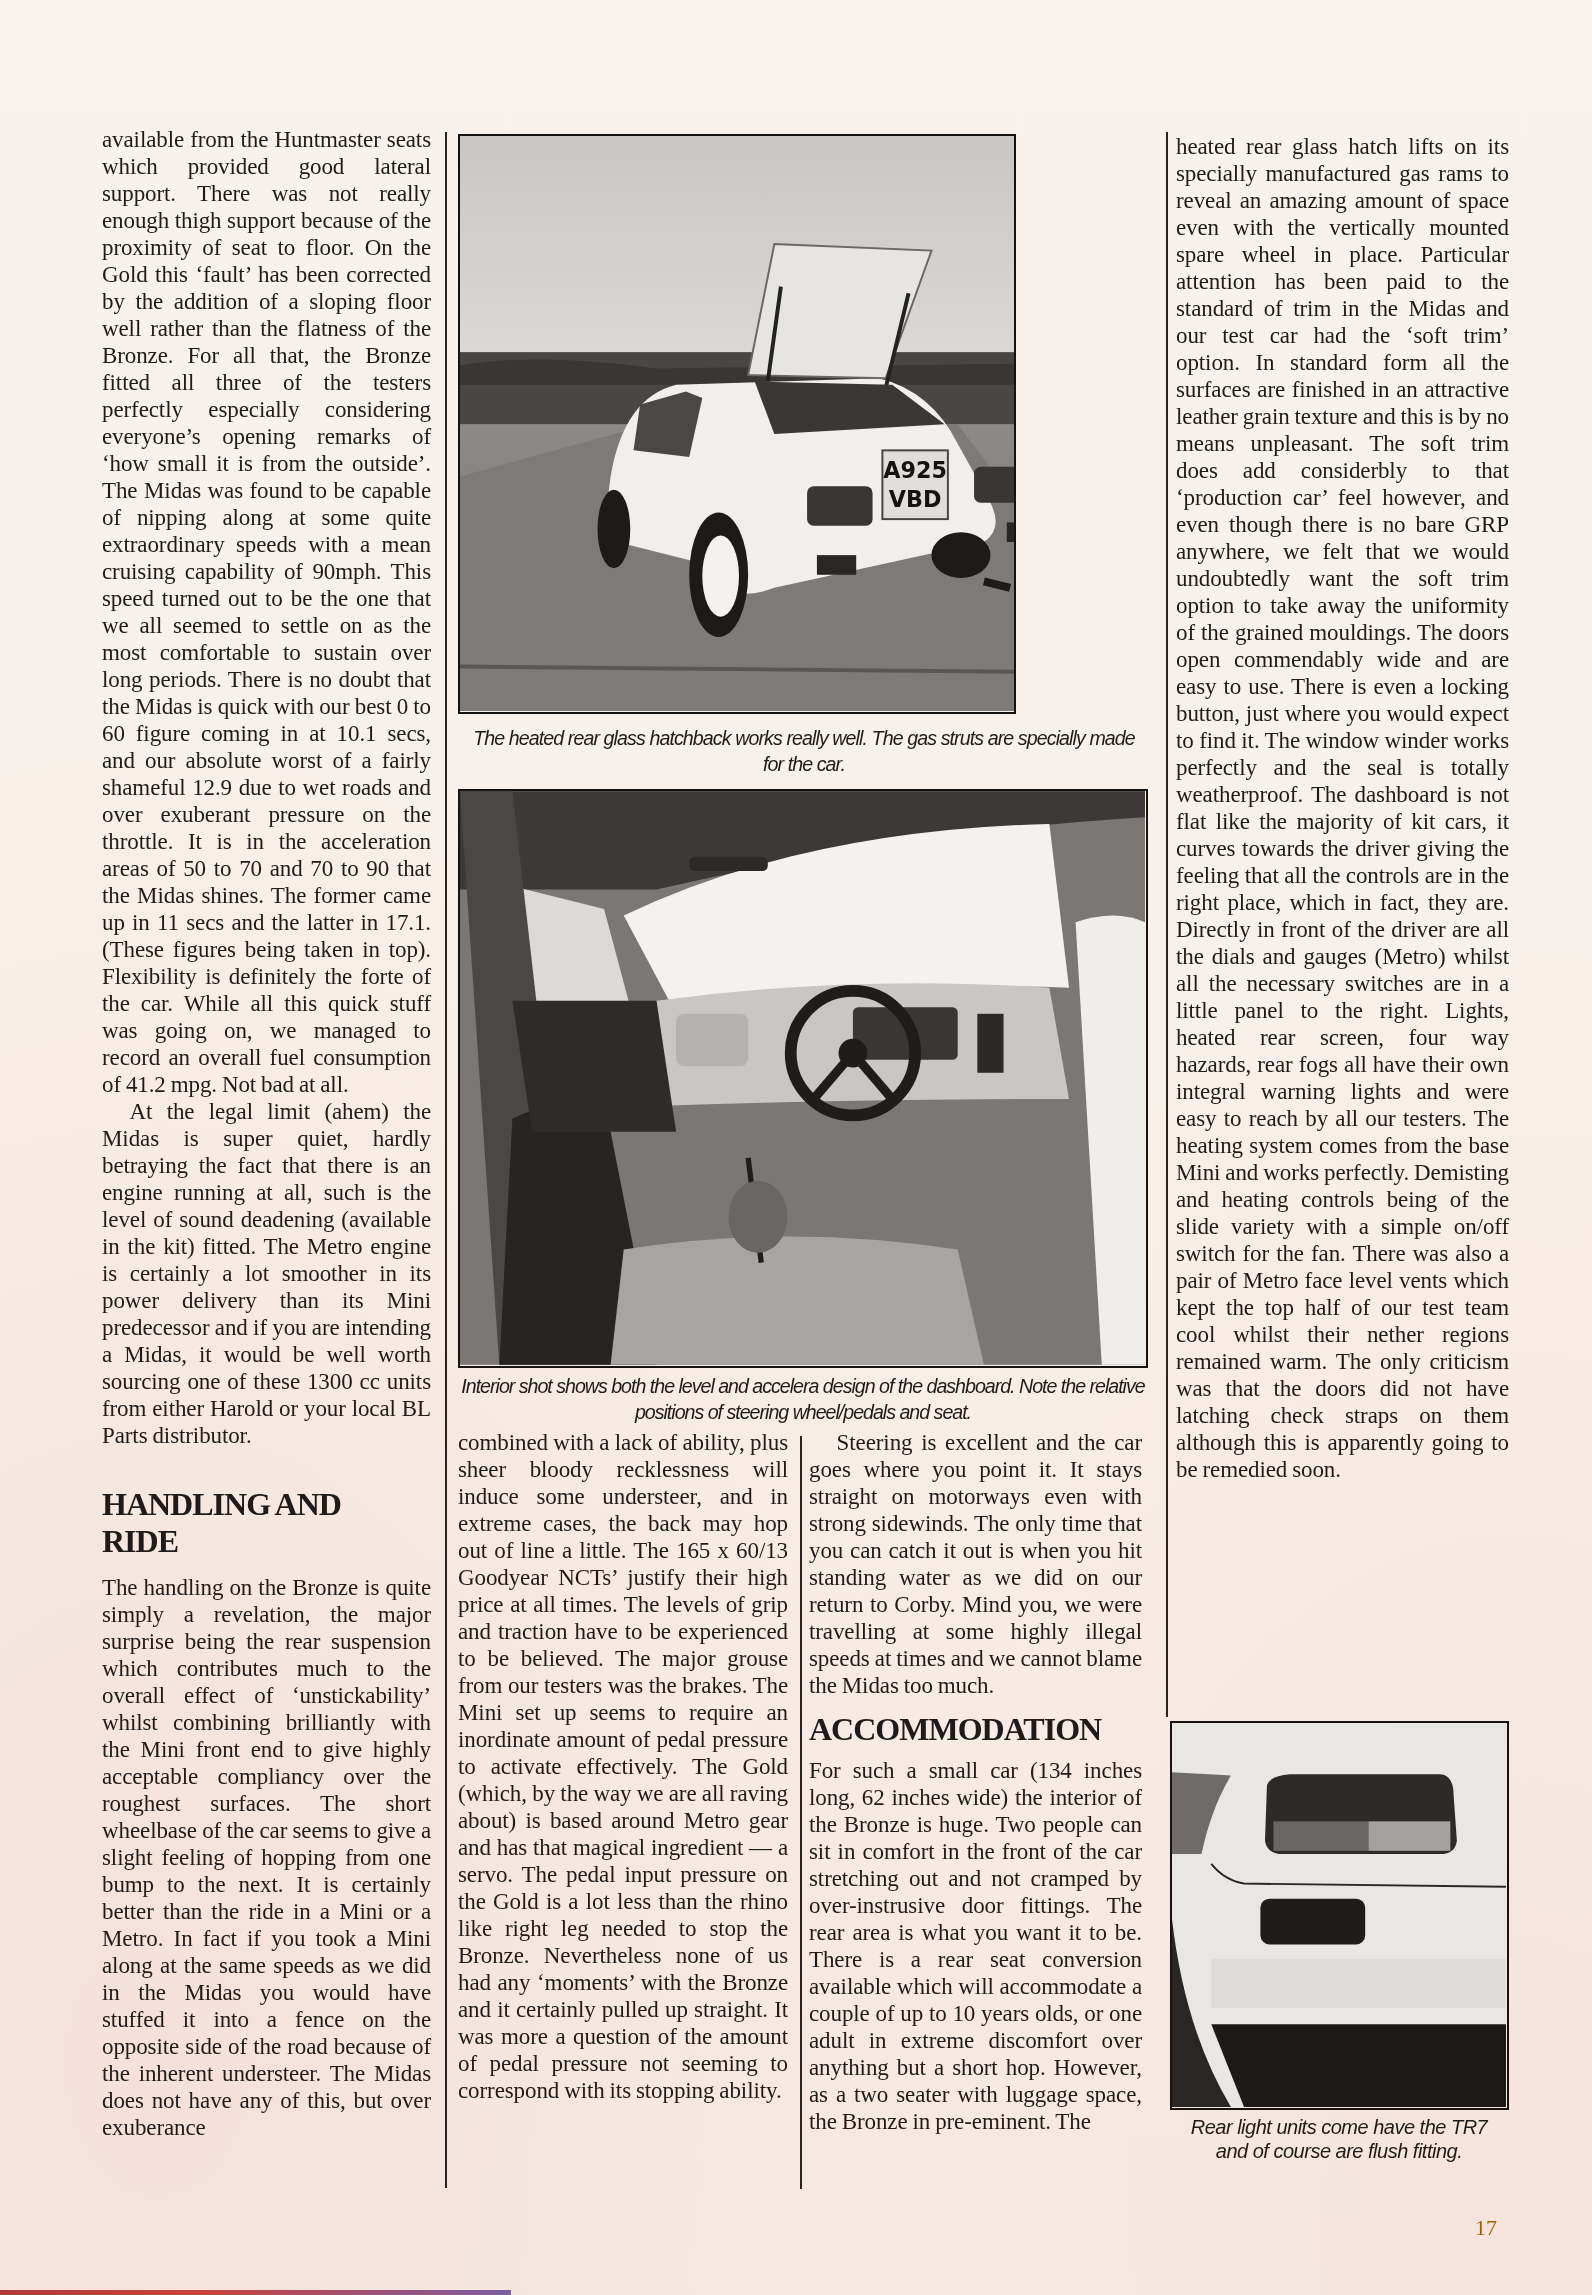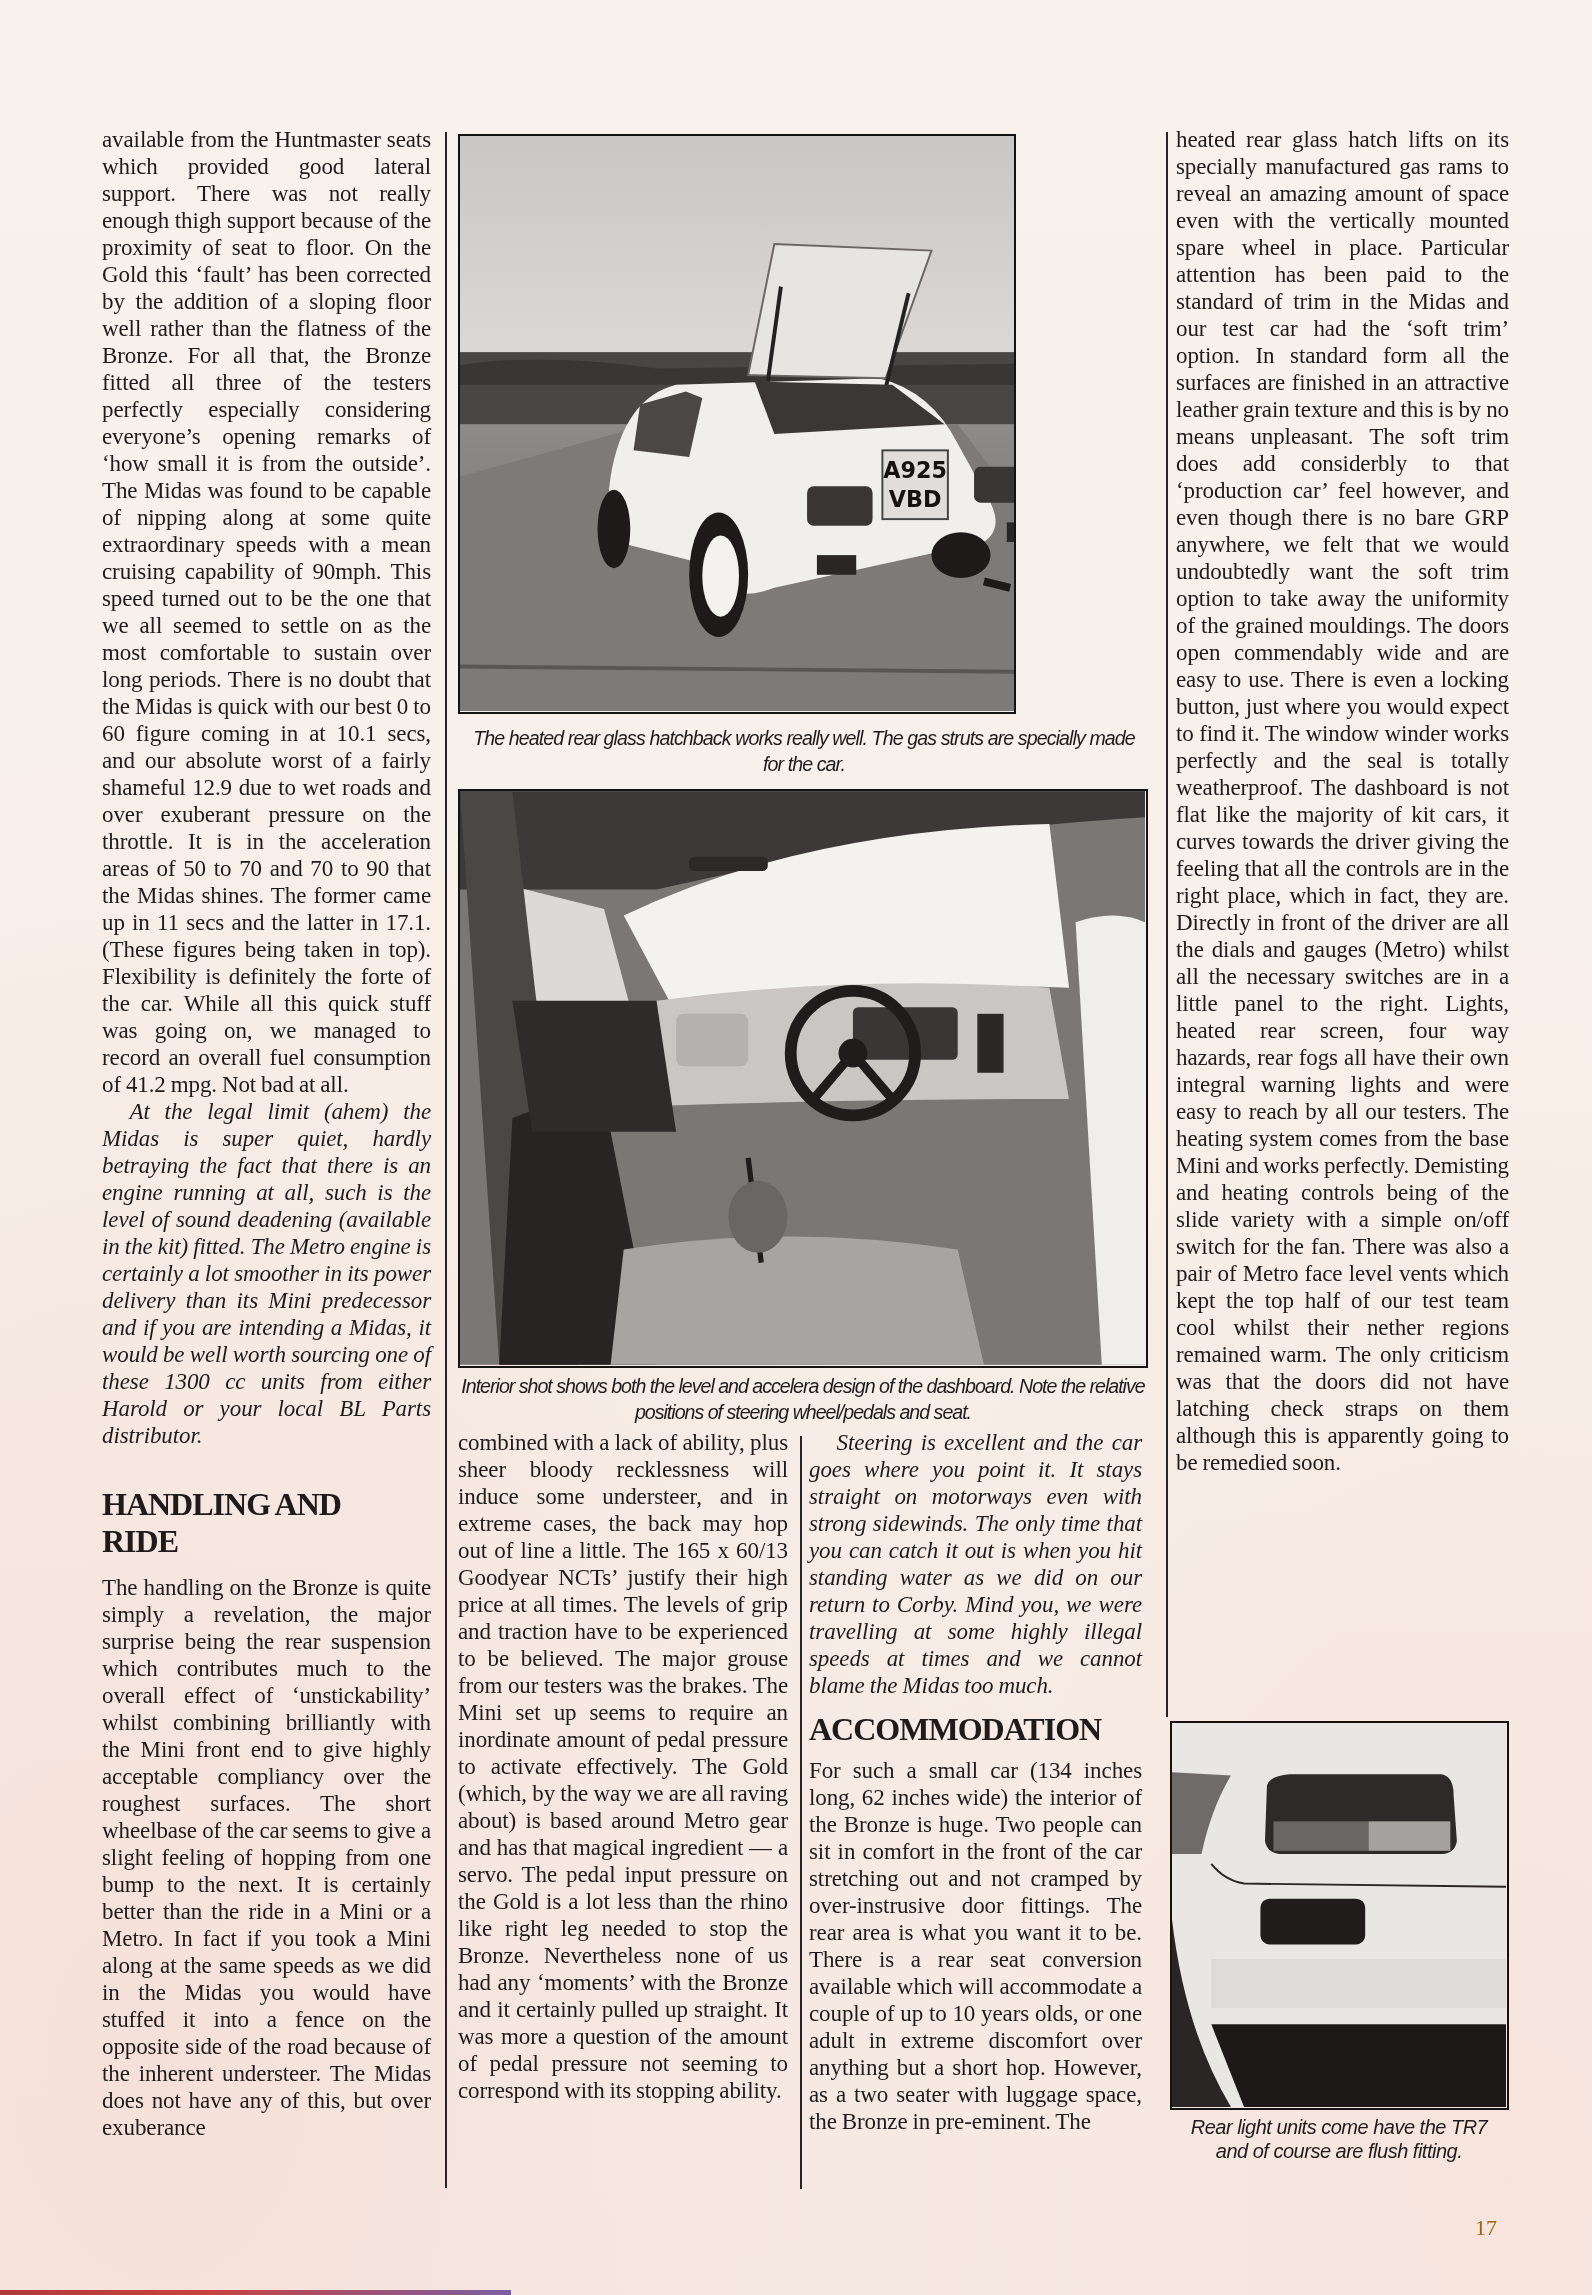--- a/index.html
+++ b/index.html
@@ -19,21 +19,21 @@
   .bottom-band {
     position: absolute; left: 0; bottom: 0; width: 511px; height: 5.2px;
     background: linear-gradient(90deg, #b03a3a 0%, #c8433f 40%, #7c5fa3 100%);
   }
   .col {
     position: absolute; font-size: 23px; line-height: 27px;
     text-align: justify; hyphens: manual; letter-spacing: -0.1px;
     word-spacing: -0.7px;
   }
   .col p { margin: 0; }
-  .col p.indent { text-indent: 1.2em; font-style: italic; }
+  .col p.indent { text-indent: 1.2em; }
   .h2 {
     font-family: "Liberation Serif", "DejaVu Serif", serif;
     font-weight: bold; font-size: 32px; line-height: 37px;
     letter-spacing: -1px; text-align: left; margin: 7.9px 0 14.4px 0;
   }
   .rule { position: absolute; width: 2px; background: #2a2525; }
   .photo {
     position: absolute; border: 2.6px solid #151212; box-sizing: border-box;
     overflow: hidden;
   }
@@ -152,21 +152,21 @@
 <div class="rule" style="left:800px; top:1436px; height:753px;"></div>
 
 <div class="col" style="left:809px; top:1429px; width:333px;">
   <p class="indent">Steering is excellent and the car goes where you point it. It stays straight on motorways even with strong sidewinds. The only time that you can catch it out is when you hit standing water as we did on our return to Corby. Mind you, we were travelling at some highly illegal speeds at times and we cannot blame the Midas too much.</p>
   <div class="h2" style="margin:11.8px 0 9.2px 0;">ACCOMMODATION</div>
   <p>For such a small car (134 inches long, 62 inches wide) the interior of the Bronze is huge. Two people can sit in comfort in the front of the car stretching out and not cramped by over-instrusive door fittings. The rear area is what you want it to be. There is a rear seat conversion available which will accommodate a couple of up to 10 years olds, or one adult in extreme discomfort over any­thing but a short hop. However, as a two seater with luggage space, the Bronze in pre-eminent. The</p>
 </div>
 
 <div class="rule" style="left:1166px; top:132px; height:1585px;"></div>
 
-<div class="col" style="left:1176px; top:126px; width:333px;">
+<div class="col" style="left:1176px; top:133px; width:333px;">
   <p>heated rear glass hatch lifts on its specially manufactured gas rams to reveal an amazing amount of space even with the vertically mounted spare wheel in place. Particular attention has been paid to the standard of trim in the Midas and our test car had the ‘soft trim’ option. In standard form all the surfaces are finished in an attractive leather grain texture and this is by no means unpleasant. The soft trim does add considerbly to that ‘produc­tion car’ feel however, and even though there is no bare GRP anywhere, we felt that we would undoubtedly want the soft trim option to take away the uniform­ity of the grained mouldings. The doors open commendably wide and are easy to use. There is even a locking button, just where you would expect to find it. The window winder works perfectly and the seal is totally weather­proof. The dashboard is not flat like the majority of kit cars, it curves towards the driver giving the feeling that all the controls are in the right place, which in fact, they are. Directly in front of the driver are all the dials and gauges (Metro) whilst all the necessary switches are in a little panel to the right. Lights, heated rear screen, four way hazards, rear fogs all have their own integral warning lights and were easy to reach by all our testers. The heating system comes from the base Mini and works perfectly. Demisting and heating controls being of the slide variety with a simple on/off switch for the fan. There was also a pair of Metro face level vents which kept the top half of our test team cool whilst their nether regions remained warm. The only criticism was that the doors did not have latching check straps on them although this is apparently going to be remedied soon.</p>
 </div>
 
 <div class="photo" style="left:1170px; top:1721px; width:339px; height:389px;">
   <svg width="334" height="384" viewBox="0 0 510 586">
     <rect width="510" height="586" fill="#e9e7e4"></rect>
     <path d="M0 75 L90 80 Q60 130 45 200 L0 200 Z" fill="#6f6b69"></path>
     <path d="M0 300 Q20 470 90 586 L0 586 Z" fill="#2a2625"></path>
     <path d="M60 460 L510 460 L510 586 L110 586 Z" fill="#1c1918"></path>
     <path d="M145 95 Q150 80 180 78 L410 78 Q430 80 430 110 L435 180 Q432 200 410 200 L170 200 Q145 200 142 180 Z" fill="#2d2a29"></path>

